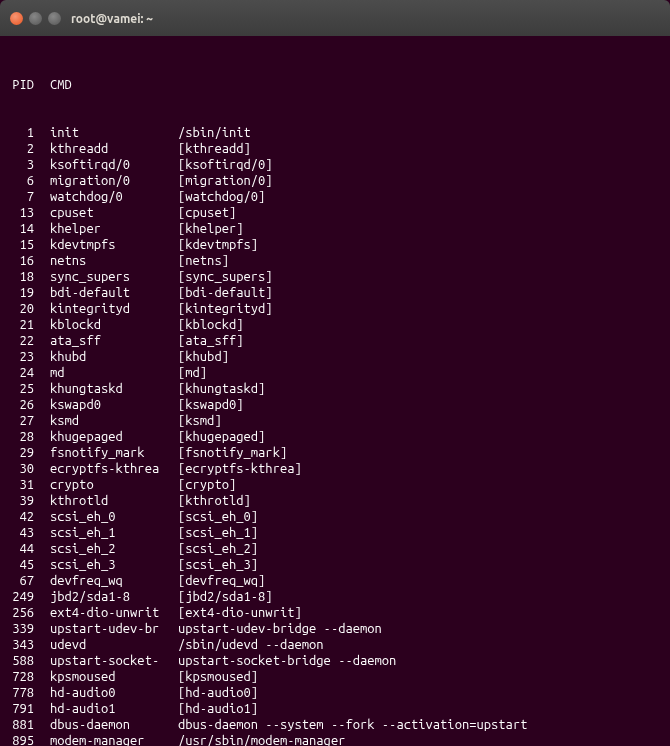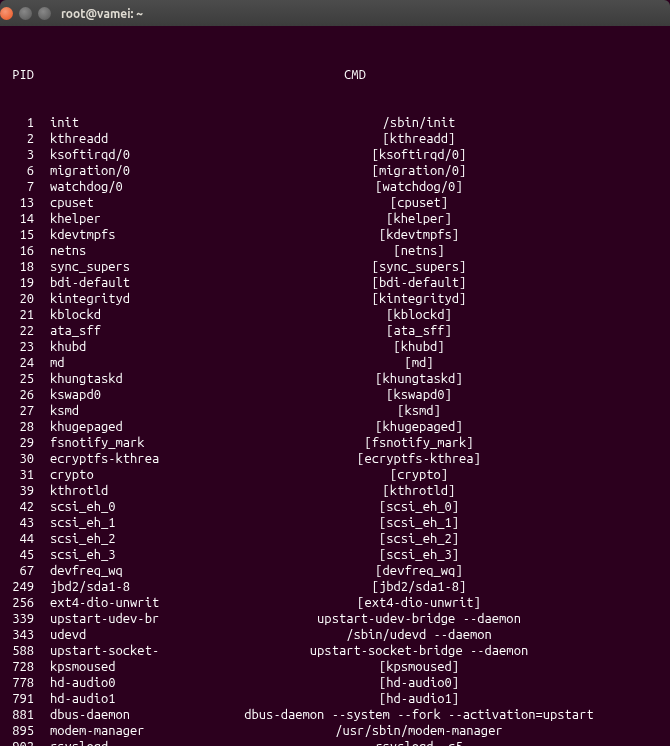--- a/index.html
+++ b/index.html
@@ -10,25 +10,25 @@
     body {
       background: #2c001e;
       font-family: 'Ubuntu Mono', 'DejaVu Sans Mono', 'Courier New', monospace;
       font-size: 13px;
       color: #ffffff;
       width: 670px;
       height: 746px;
       overflow: hidden;
     }
     .titlebar {
-      height: 26px;
+      height: 36px;
       background: linear-gradient(to bottom, #4c4c4c, #3c3c3c);
       display: flex;
       align-items: center;
-      padding: 0 0;
+      padding: 0 10px;
       border-top-left-radius: 6px;
       border-top-right-radius: 6px;
       color: #dfdbd2;
       font-family: Ubuntu, sans-serif;
       font-size: 12px;
       font-weight: bold;
     }
     .window-controls {
       display: flex;
       gap: 6px;
@@ -64,21 +64,20 @@
       text-align: right;
       padding-right: 16px;
     }
     .col-cmd1 {
       width: 128px;
       overflow: hidden;
     }
     .col-cmd2 {
       flex: 1;
       overflow: hidden;
-      text-align: center;
     }
     .header {
       font-weight: normal;
     }
   </style>
 </head>
 <body>
 
 <div class="titlebar">
   <div class="window-controls">

